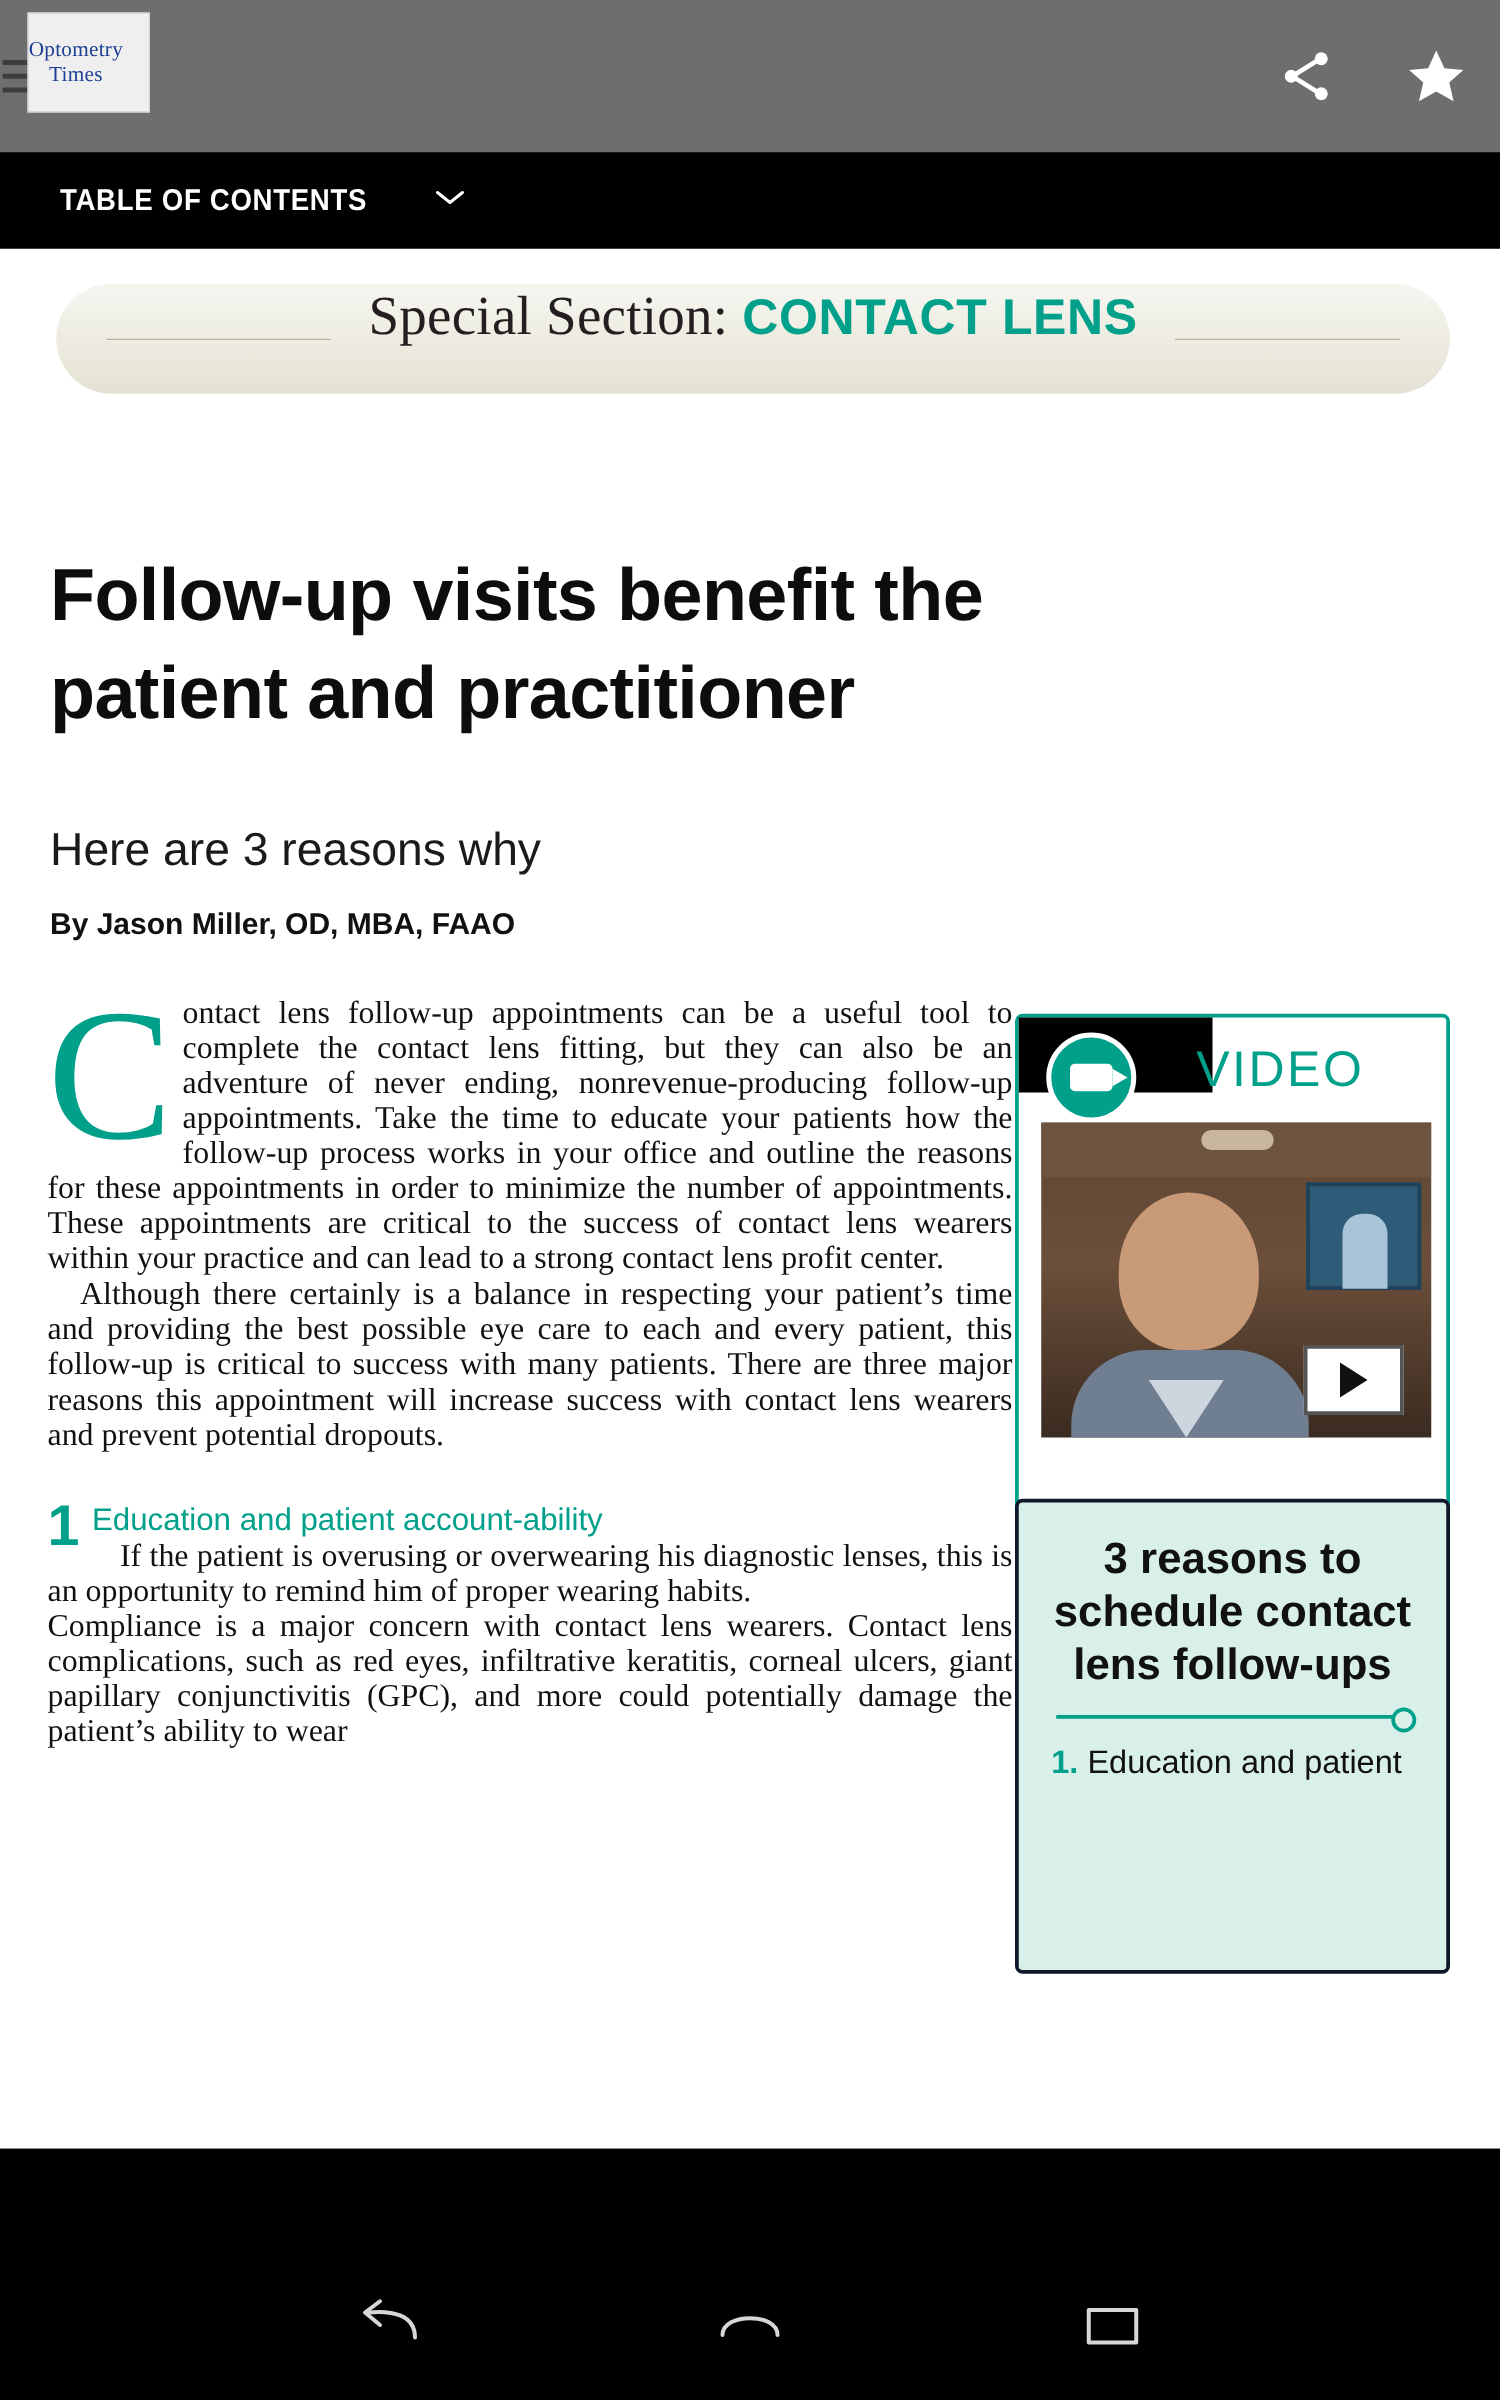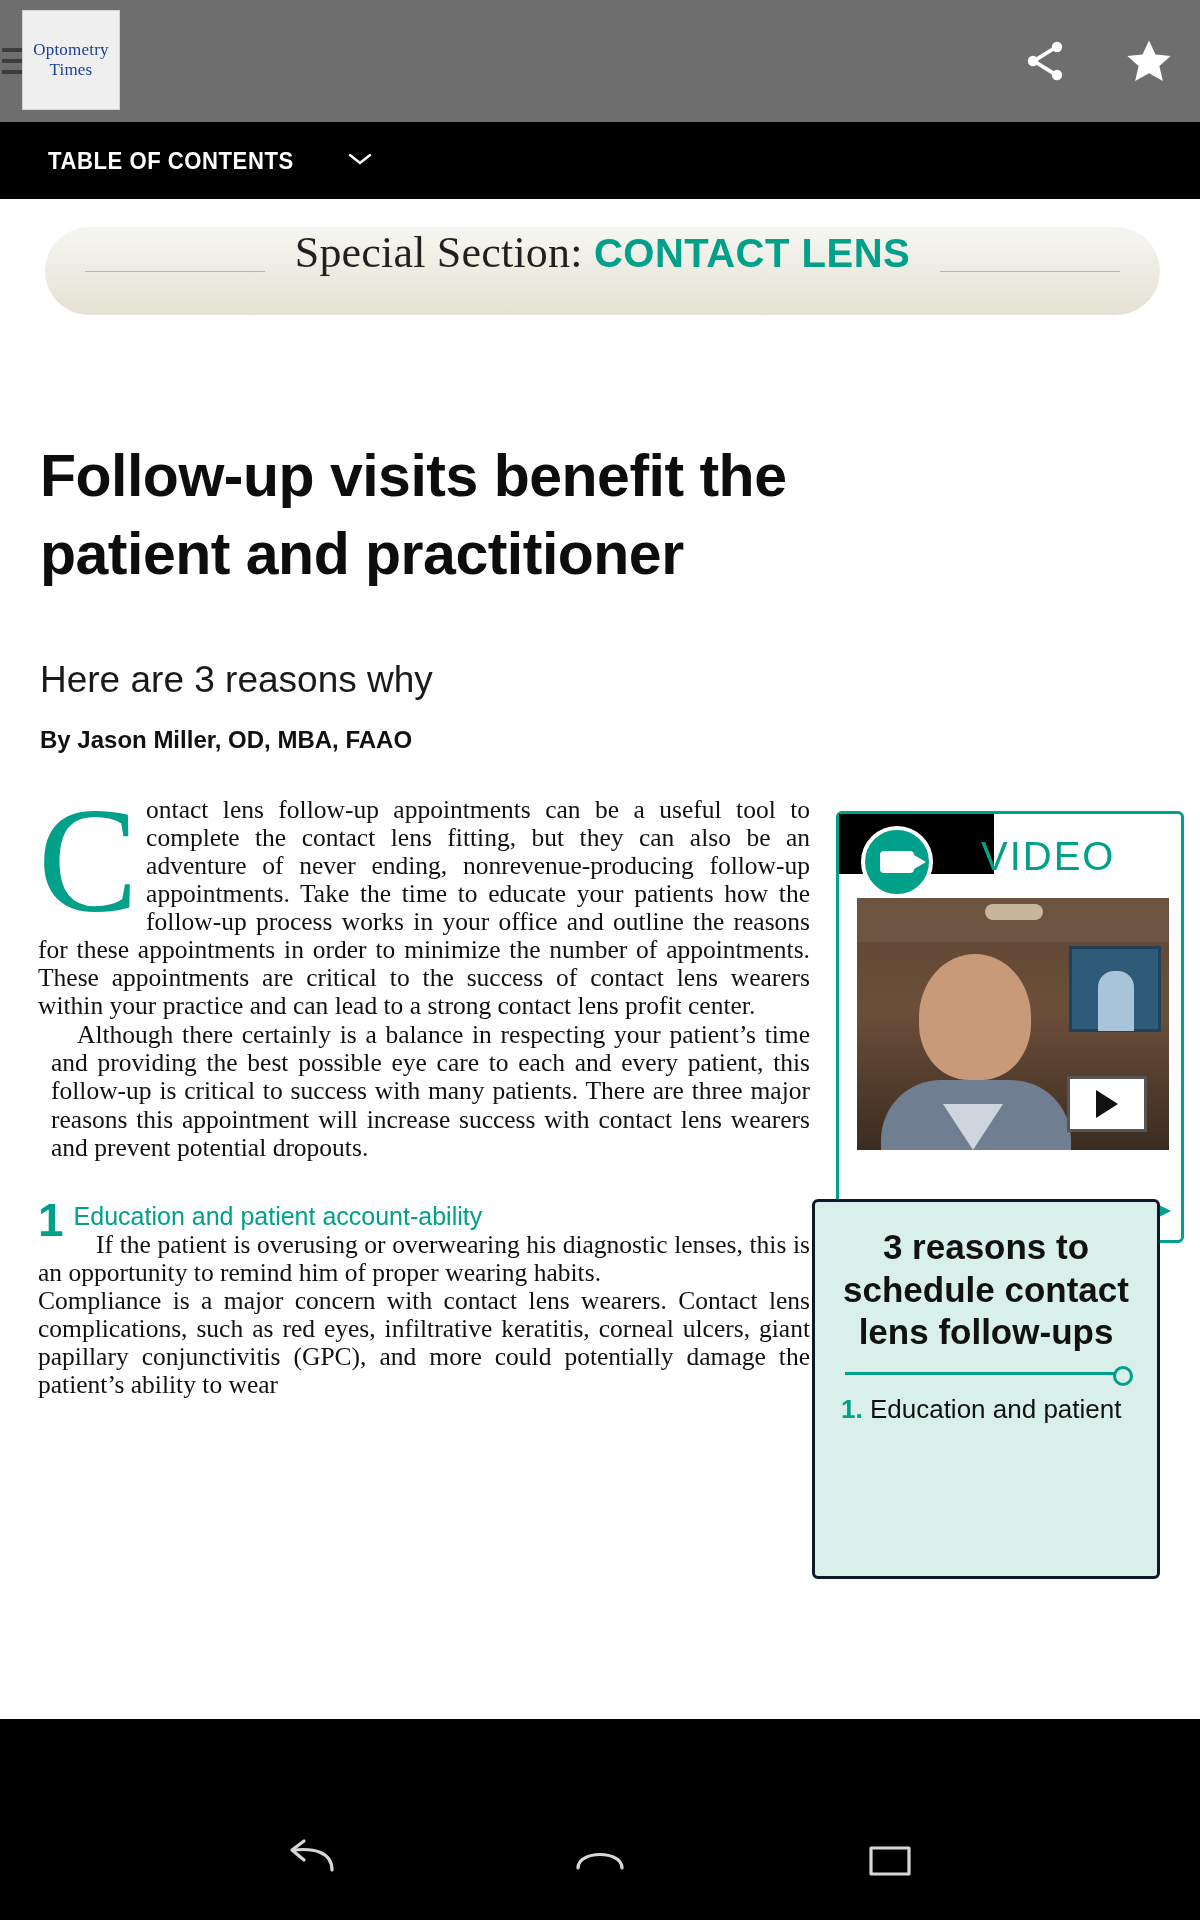--- a/index.html
+++ b/index.html
@@ -30,24 +30,24 @@
   .hamburger span {
     display: block; height: 4px; background: #3d3d3d; border-radius: 1px;
   }
   .hamburger span:nth-child(1){ width: 30px; }
   .hamburger span:nth-child(2){ width: 30px; }
   .hamburger span:nth-child(3){ width: 30px; }
 
   .app-logo {
     position: absolute;
     left: 22px; top: 10px;
-    width: 98px; height: 100px;
+    width: 98px; height: 80px;
     background: #efefef;
     border: 1px solid #d2d2d2;
-    display: flex; align-items: center; justify-content: center;
+    display: flex; align-items: center; 
     text-align: center;
     line-height: 1.18;
   }
   .app-logo-text {
     font-family: "Liberation Serif", serif;
     font-size: 17px;
     color: #1c3f94;
     letter-spacing: 0.2px;
   }
 
@@ -172,21 +172,21 @@
   .dropcap {
     float: left;
     font-family: "Liberation Serif", serif;
     font-size: 150px;
     line-height: 0.78;
     color: #00a08a;
     margin: 6px 8px -4px 0;
     font-weight: normal;
   }
   .body-col p { margin-bottom: 0; text-indent: 0; }
-  .body-col p.indent { text-indent: 26px; margin-left: 13px; }
+  .body-col p.indent { text-indent: 26px; }
   .body-col p + p { margin-top: 1px; }
 
   .sec-head {
     position: absolute;
     left: 38px; top: 1003px;
     width: 772px;
   }
   .sec-num {
     float: left;
     font-size: 46px;
@@ -214,21 +214,20 @@
   .sec-body .first-line { text-indent: 58px; }
 
   
   .video-box {
     position: absolute;
     left: 812px; top: 612px;
     width: 348px; height: 432px;
     border: 3px solid #00a08a;
     border-radius: 6px;
     background: #fff;
-    margin-left: 24px;
   }
   .video-black {
     position: absolute; left: 0; top: 0;
     width: 155px; height: 60px; background: #000;
   }
   .video-badge {
     position: absolute; left: 22px; top: 12px;
     width: 72px; height: 72px; border-radius: 50%;
     background: #00a08a;
     border: 4px solid #fff;

